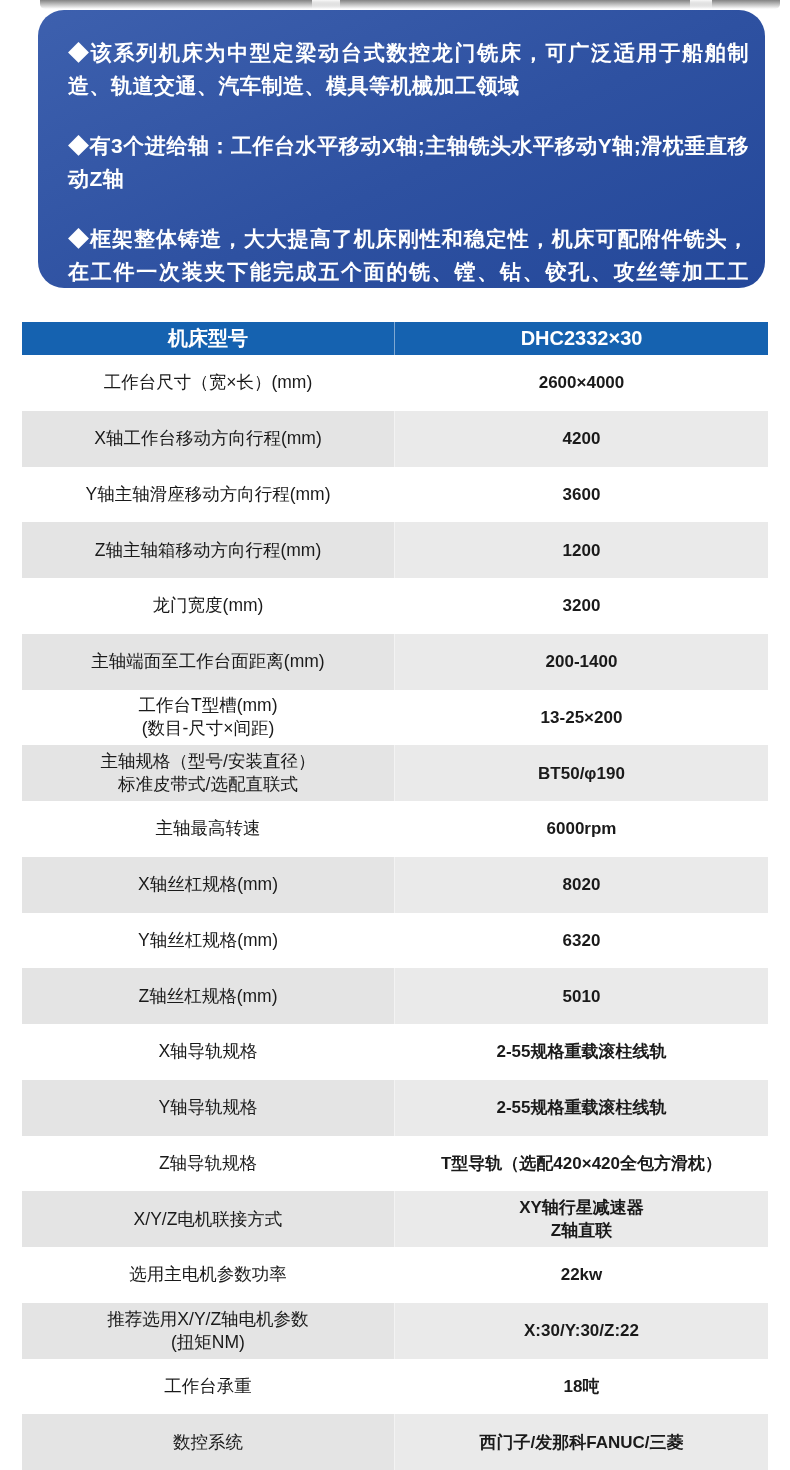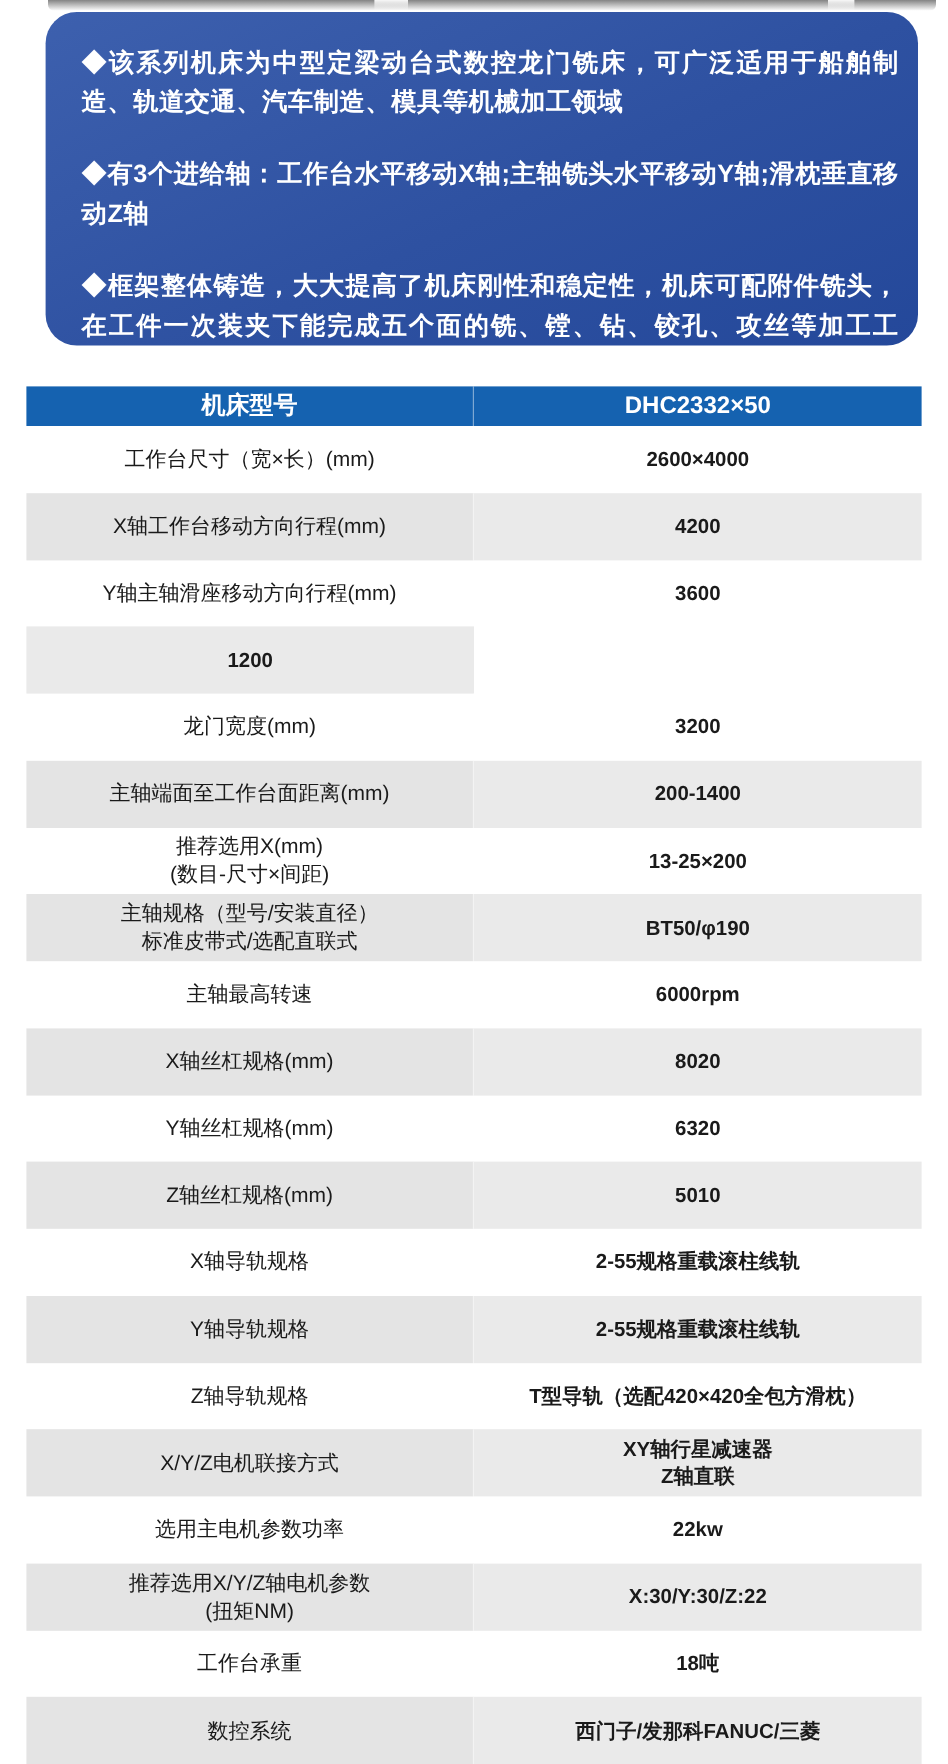--- a/index.html
+++ b/index.html
@@ -87,48 +87,49 @@
 
 <div class="intro-box">
     <p class="intro-bullet">◆该系列机床为中型定梁动台式数控龙门铣床，可广泛适用于船舶制造、轨道交通、汽车制造、模具等机械加工领域</p>
     <p class="intro-bullet">◆有3个进给轴：工作台水平移动X轴;主轴铣头水平移动Y轴;滑枕垂直移动Z轴</p>
     <p class="intro-bullet">◆框架整体铸造，大大提高了机床刚性和稳定性，机床可配附件铣头，在工件一次装夹下能完成五个面的铣、镗、钻、铰孔、攻丝等加工工序，数控系统控制可实现三轴联动，实现轮廓铣削</p>
   </div>
 
 <div class="spec-table">
   <div class="spec-header">
     <div class="cell label">机床型号</div>
-    <div class="cell value">DHC2332×50</div>
+    <div class="cell value">DHC2332×30</div>
   </div>
   <div>
       <div class="row">
     <div class="cell label">工作台尺寸（宽×长）(mm)</div>
     <div class="cell value">2600×4000</div>
   </div>
       <div class="row alt">
     <div class="cell label">X轴工作台移动方向行程(mm)</div>
     <div class="cell value">4200</div>
   </div>
       <div class="row">
     <div class="cell label">Y轴主轴滑座移动方向行程(mm)</div>
     <div class="cell value">3600</div>
   </div>
       <div class="row alt">
+    <div class="cell label">Z轴主轴箱移动方向行程(mm)</div>
     <div class="cell value">1200</div>
   </div>
       <div class="row">
     <div class="cell label">龙门宽度(mm)</div>
     <div class="cell value">3200</div>
   </div>
       <div class="row alt">
     <div class="cell label">主轴端面至工作台面距离(mm)</div>
     <div class="cell value">200-1400</div>
   </div>
       <div class="row">
-    <div class="cell label">推荐选用X(mm)
+    <div class="cell label">工作台T型槽(mm)
 (数目-尺寸×间距)</div>
     <div class="cell value">13-25×200</div>
   </div>
       <div class="row alt">
     <div class="cell label">主轴规格（型号/安装直径）
 标准皮带式/选配直联式</div>
     <div class="cell value">BT50/φ190</div>
   </div>
       <div class="row">
     <div class="cell label">主轴最高转速</div>

